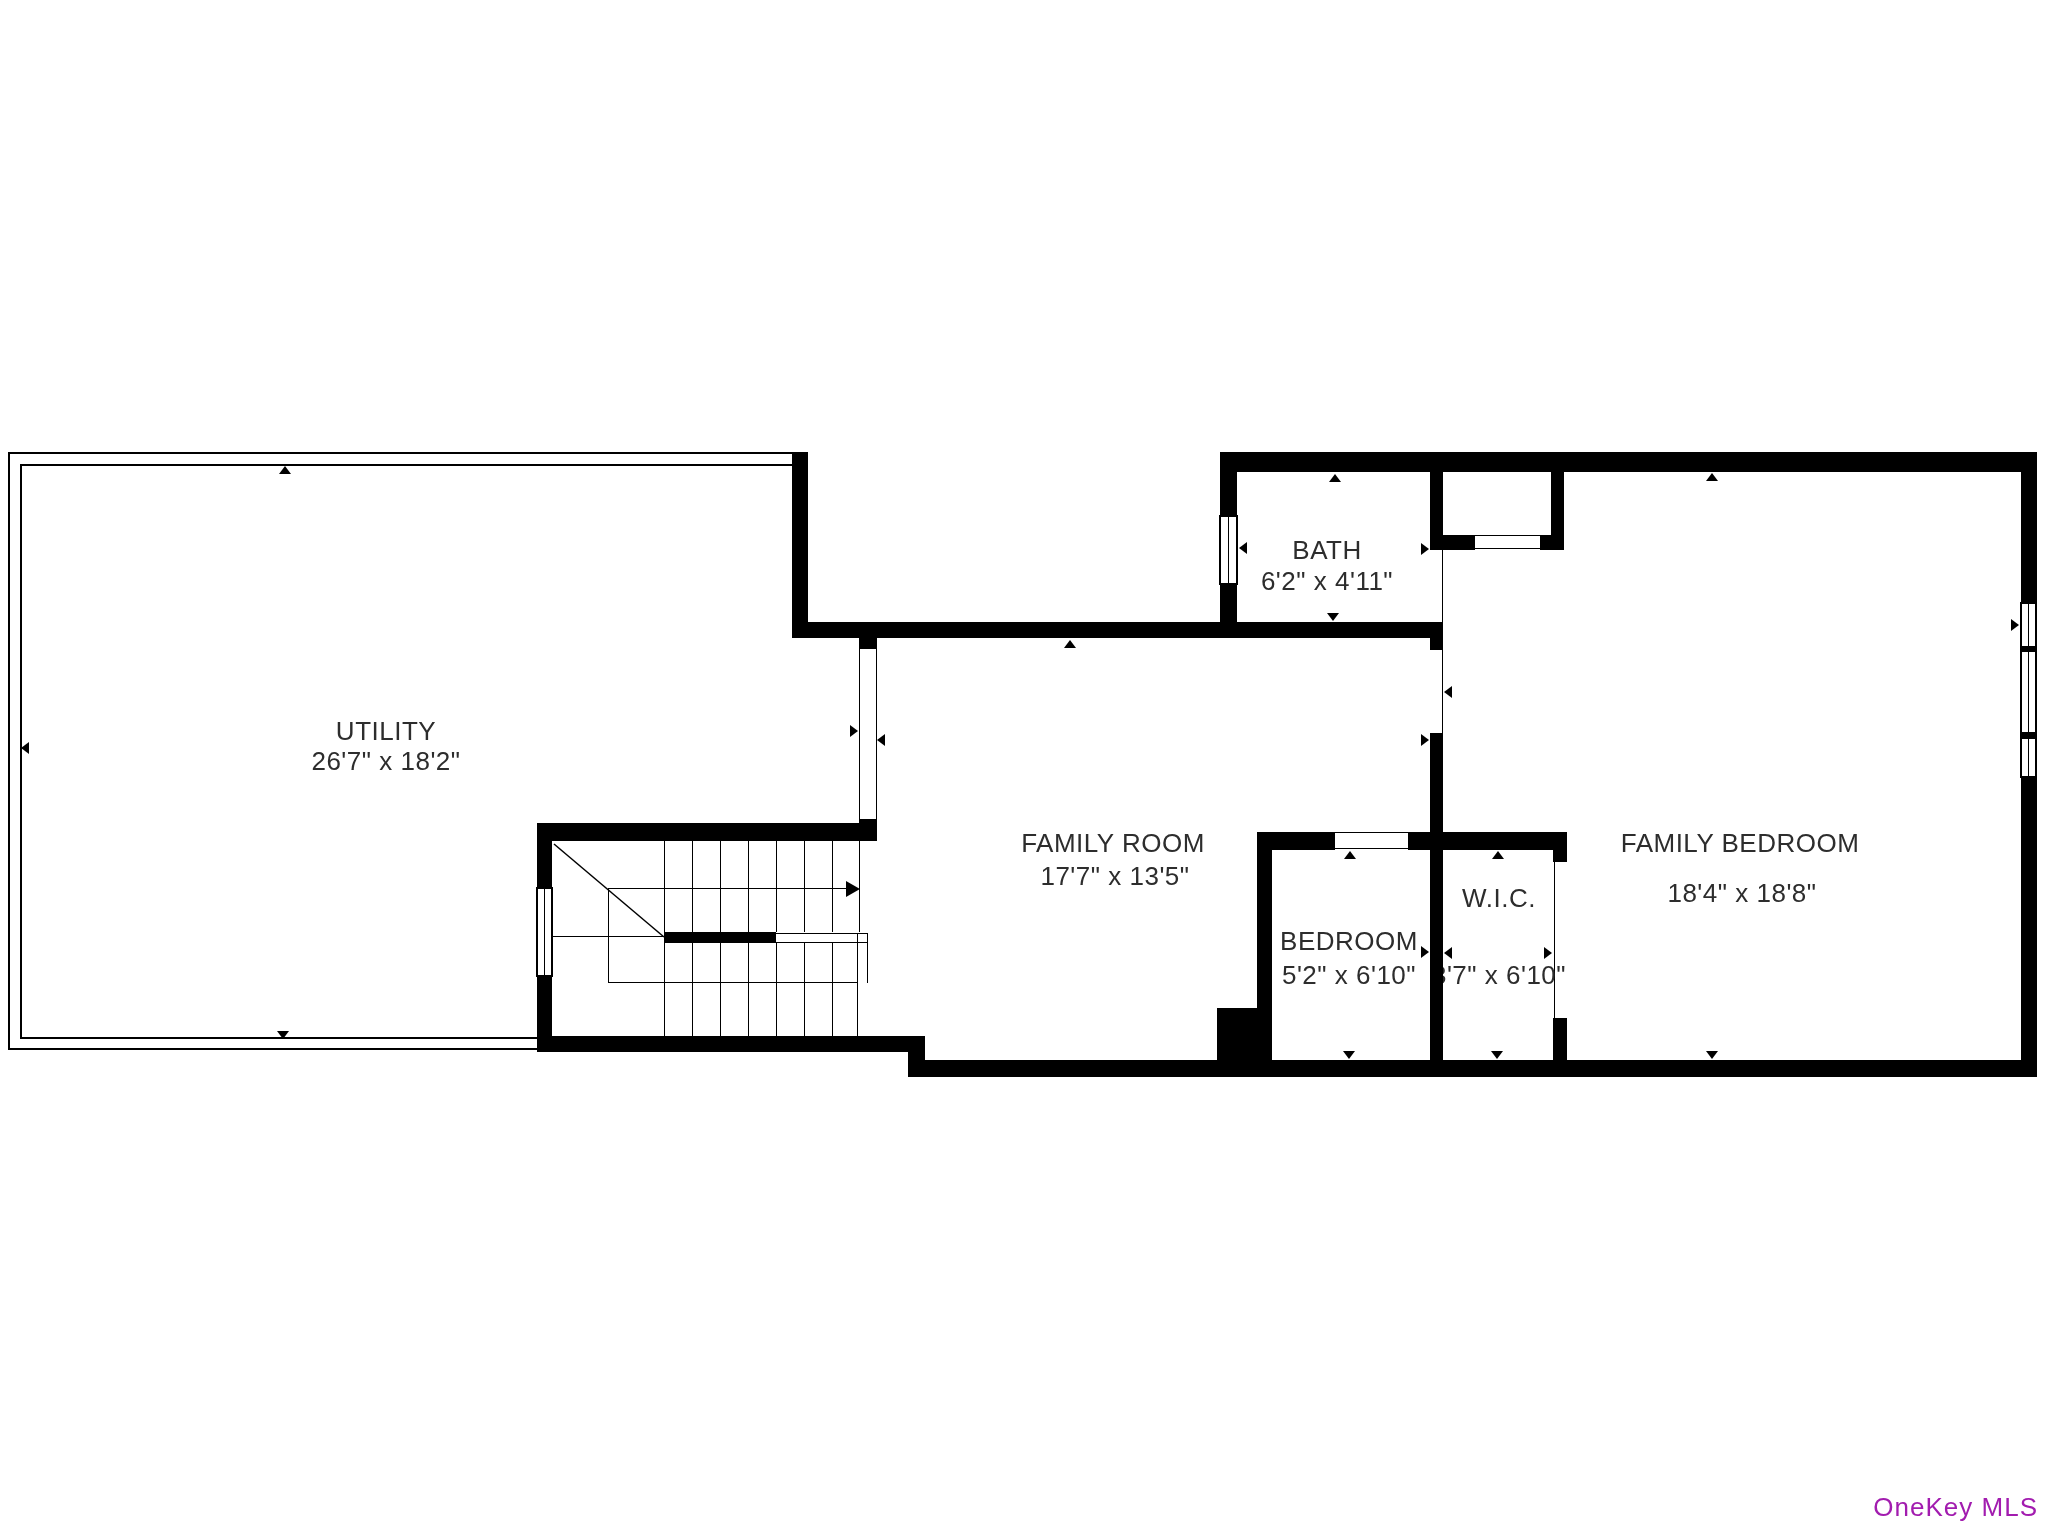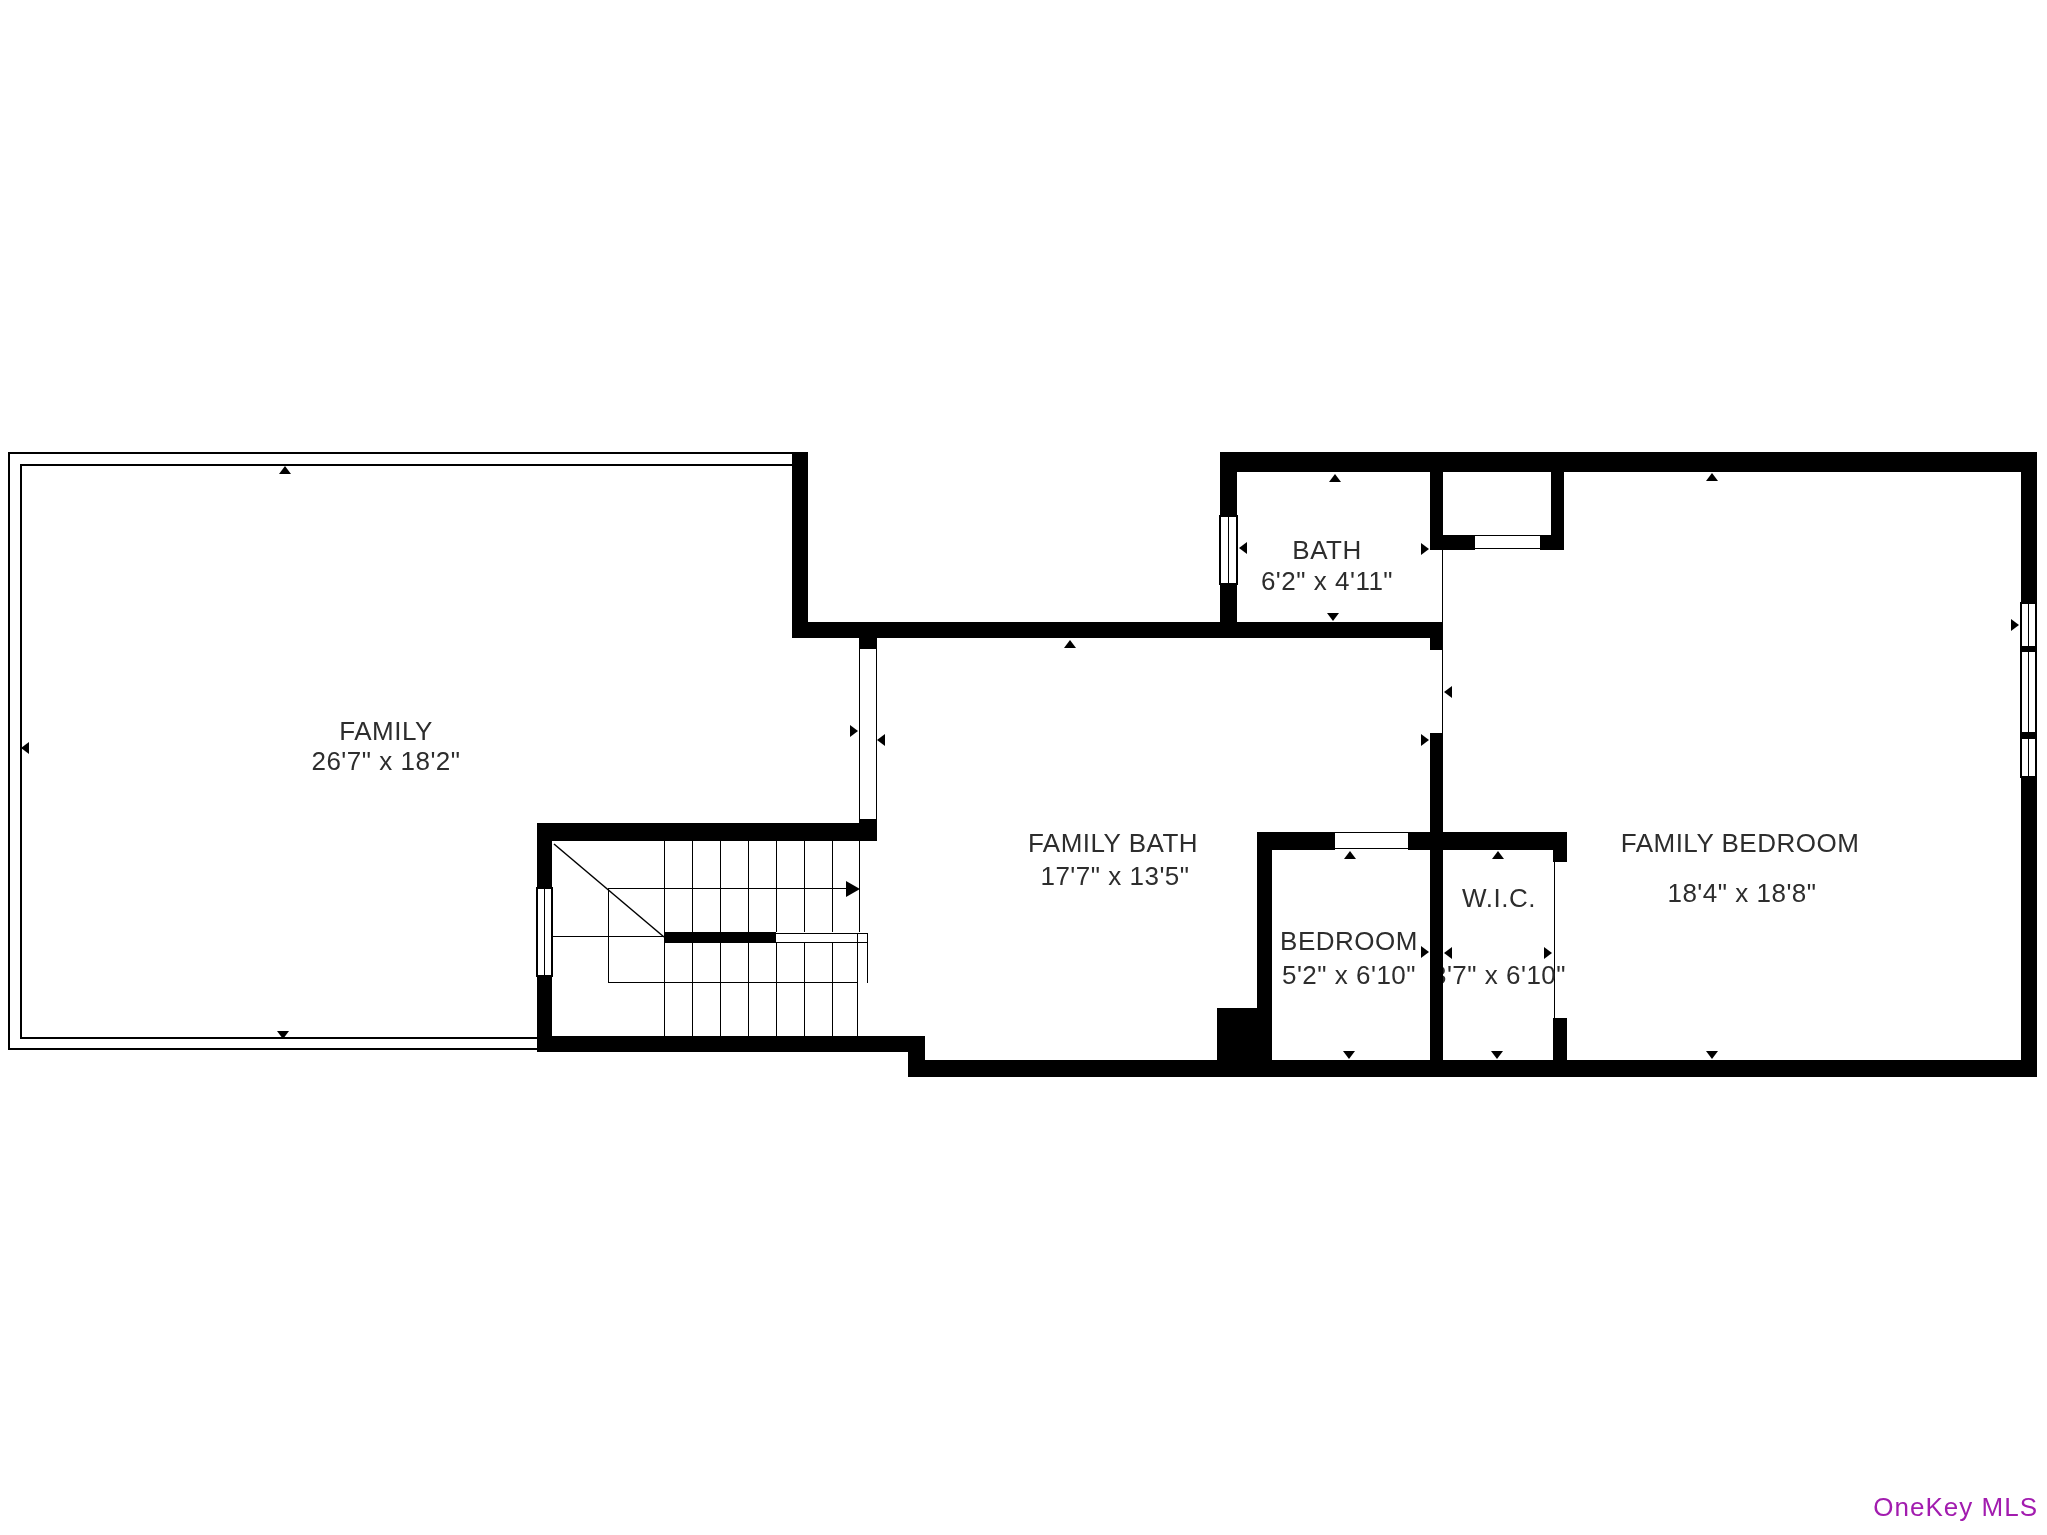--- a/index.html
+++ b/index.html
@@ -147,24 +147,24 @@
   <div class="tri left" style="left:1444px;top:947px"></div>
   <div class="tri up" style="left:1344px;top:851px"></div>
   <div class="tri up" style="left:1492px;top:851px"></div>
   <div class="tri down" style="left:1343px;top:1051px"></div>
   <div class="tri down" style="left:1491px;top:1051px"></div>
   <div class="tri right" style="left:1544px;top:947px"></div>
   <div class="tri up" style="left:1706px;top:473px"></div>
   <div class="tri down" style="left:1706px;top:1051px"></div>
   <div class="tri right" style="left:2011px;top:619px"></div>
 
-  <div class="room-label" style="left:386px;top:731px"><span>FAMILY</span></div>
+  <div class="room-label" style="left:386px;top:731px"><span>UTILITY</span></div>
   <div class="room-label" style="left:386px;top:761px"><span>26'7" x 18'2"</span></div>
 
-  <div class="room-label" style="left:1113px;top:843px"><span>FAMILY BATH</span></div>
+  <div class="room-label" style="left:1113px;top:843px"><span>FAMILY ROOM</span></div>
   <div class="room-label" style="left:1115px;top:876px"><span>17'7" x 13'5"</span></div>
 
   <div class="room-label" style="left:1327px;top:550px"><span>BATH</span></div>
   <div class="room-label" style="left:1327px;top:581px"><span>6'2" x 4'11"</span></div>
 
   <div class="room-label" style="left:1349px;top:941px"><span>BEDROOM</span></div>
   <div class="room-label" style="left:1349px;top:975px"><span>5'2" x 6'10"</span></div>
 
   <div class="room-label" style="left:1499px;top:898px"><span>W.I.C.</span></div>
   <div class="room-label" style="left:1499px;top:975px"><span>3'7" x 6'10"</span></div>

